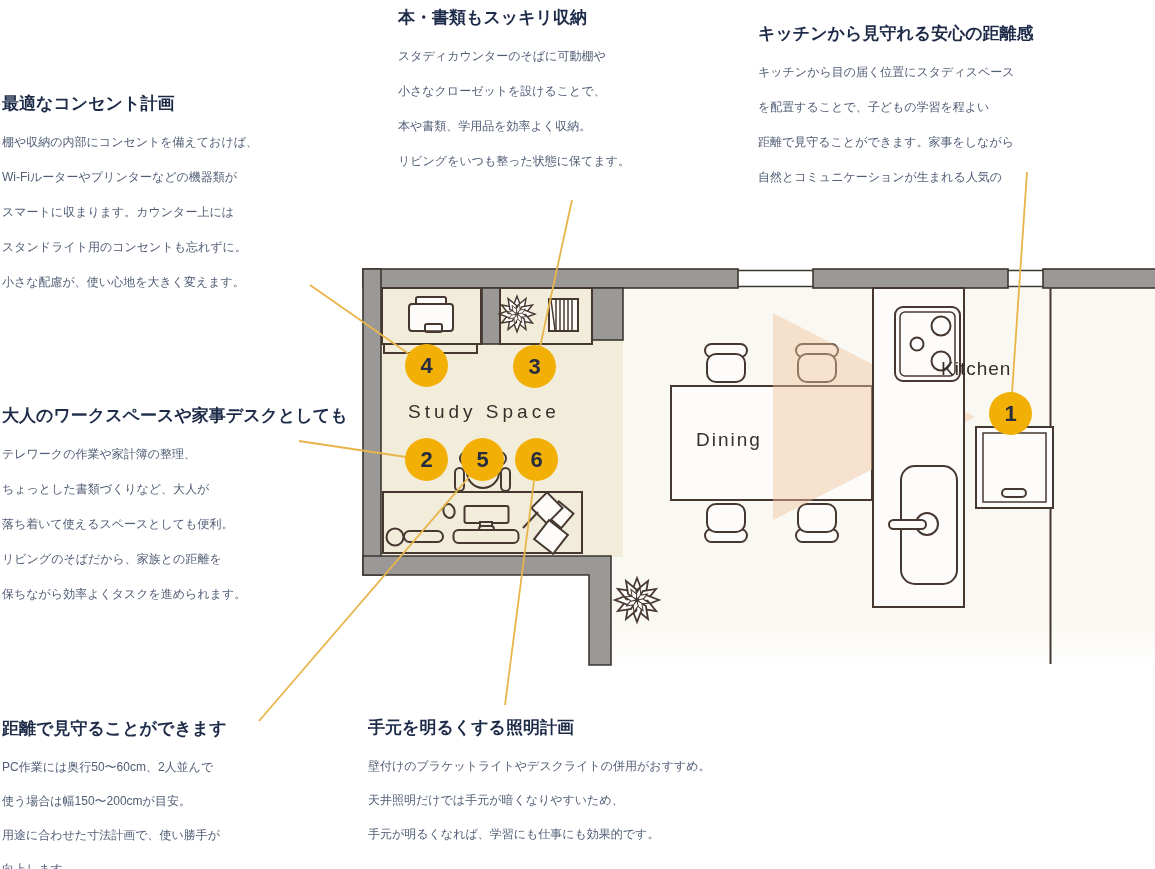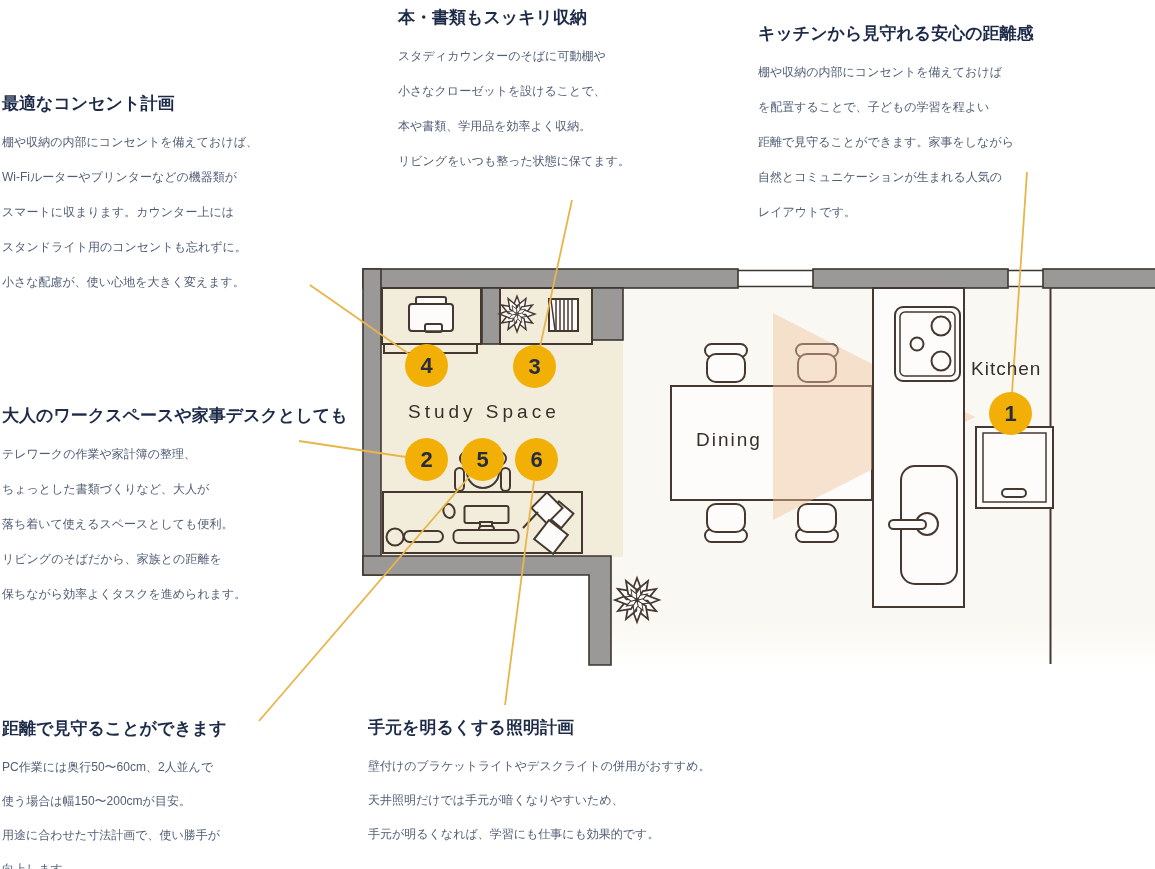--- a/index.html
+++ b/index.html
@@ -24,21 +24,21 @@
   #note-storage{left:398px;top:6px}
   #note-distance{left:758px;top:22px}
   #note-workspace{left:2px;top:404px}
   #note-counter{left:2px;top:717px}
   #note-lighting{left:368px;top:716px}
 
   
   .plan-label{position:absolute;color:var(--label);font-size:19px;white-space:nowrap}
   #lbl-study{left:408px;top:401px;letter-spacing:4px}
   #lbl-dining{left:696px;top:429px;letter-spacing:2px}
-  #lbl-kitchen{left:971px;top:358px;letter-spacing:1px}
+  #lbl-kitchen{left:941px;top:358px;letter-spacing:1px}
 
   
   .badge{position:absolute;width:43px;height:43px;border-radius:50%;
          background:var(--badge-bg);color:var(--badge-num);
          font-weight:700;font-size:22px;line-height:43px;text-align:center}
   #badge-1{left:989px;top:392px}
   #badge-2{left:405px;top:438px}
   #badge-3{left:513px;top:345px}
   #badge-4{left:405px;top:344px}
   #badge-5{left:461px;top:438px}
@@ -227,25 +227,24 @@
   <section class="note" id="note-storage">
     <h3>本・書類もスッキリ収納</h3>
     <div class="ln">スタディカウンターのそばに可動棚や</div>
     <div class="ln">小さなクローゼットを設けることで、</div>
     <div class="ln">本や書類、学用品を効率よく収納。</div>
     <div class="ln">リビングをいつも整った状態に保てます。</div>
   </section>
 
   <section class="note" id="note-distance">
     <h3>キッチンから見守れる安心の距離感</h3>
-    <div class="ln">棚や収納の内部にコンセントを備えておけば</div>
+    <div class="ln">キッチンから目の届く位置にスタディスペース</div>
     <div class="ln">を配置することで、子どもの学習を程よい</div>
     <div class="ln">距離で見守ることができます。家事をしながら</div>
     <div class="ln">自然とコミュニケーションが生まれる人気の</div>
-    <div class="ln">レイアウトです。</div>
   </section>
 
   <section class="note" id="note-workspace">
     <h3>大人のワークスペースや家事デスクとしても</h3>
     <div class="ln">テレワークの作業や家計簿の整理、</div>
     <div class="ln">ちょっとした書類づくりなど、大人が</div>
     <div class="ln">落ち着いて使えるスペースとしても便利。</div>
     <div class="ln">リビングのそばだから、家族との距離を</div>
     <div class="ln">保ちながら効率よくタスクを進められます。</div>
   </section>

